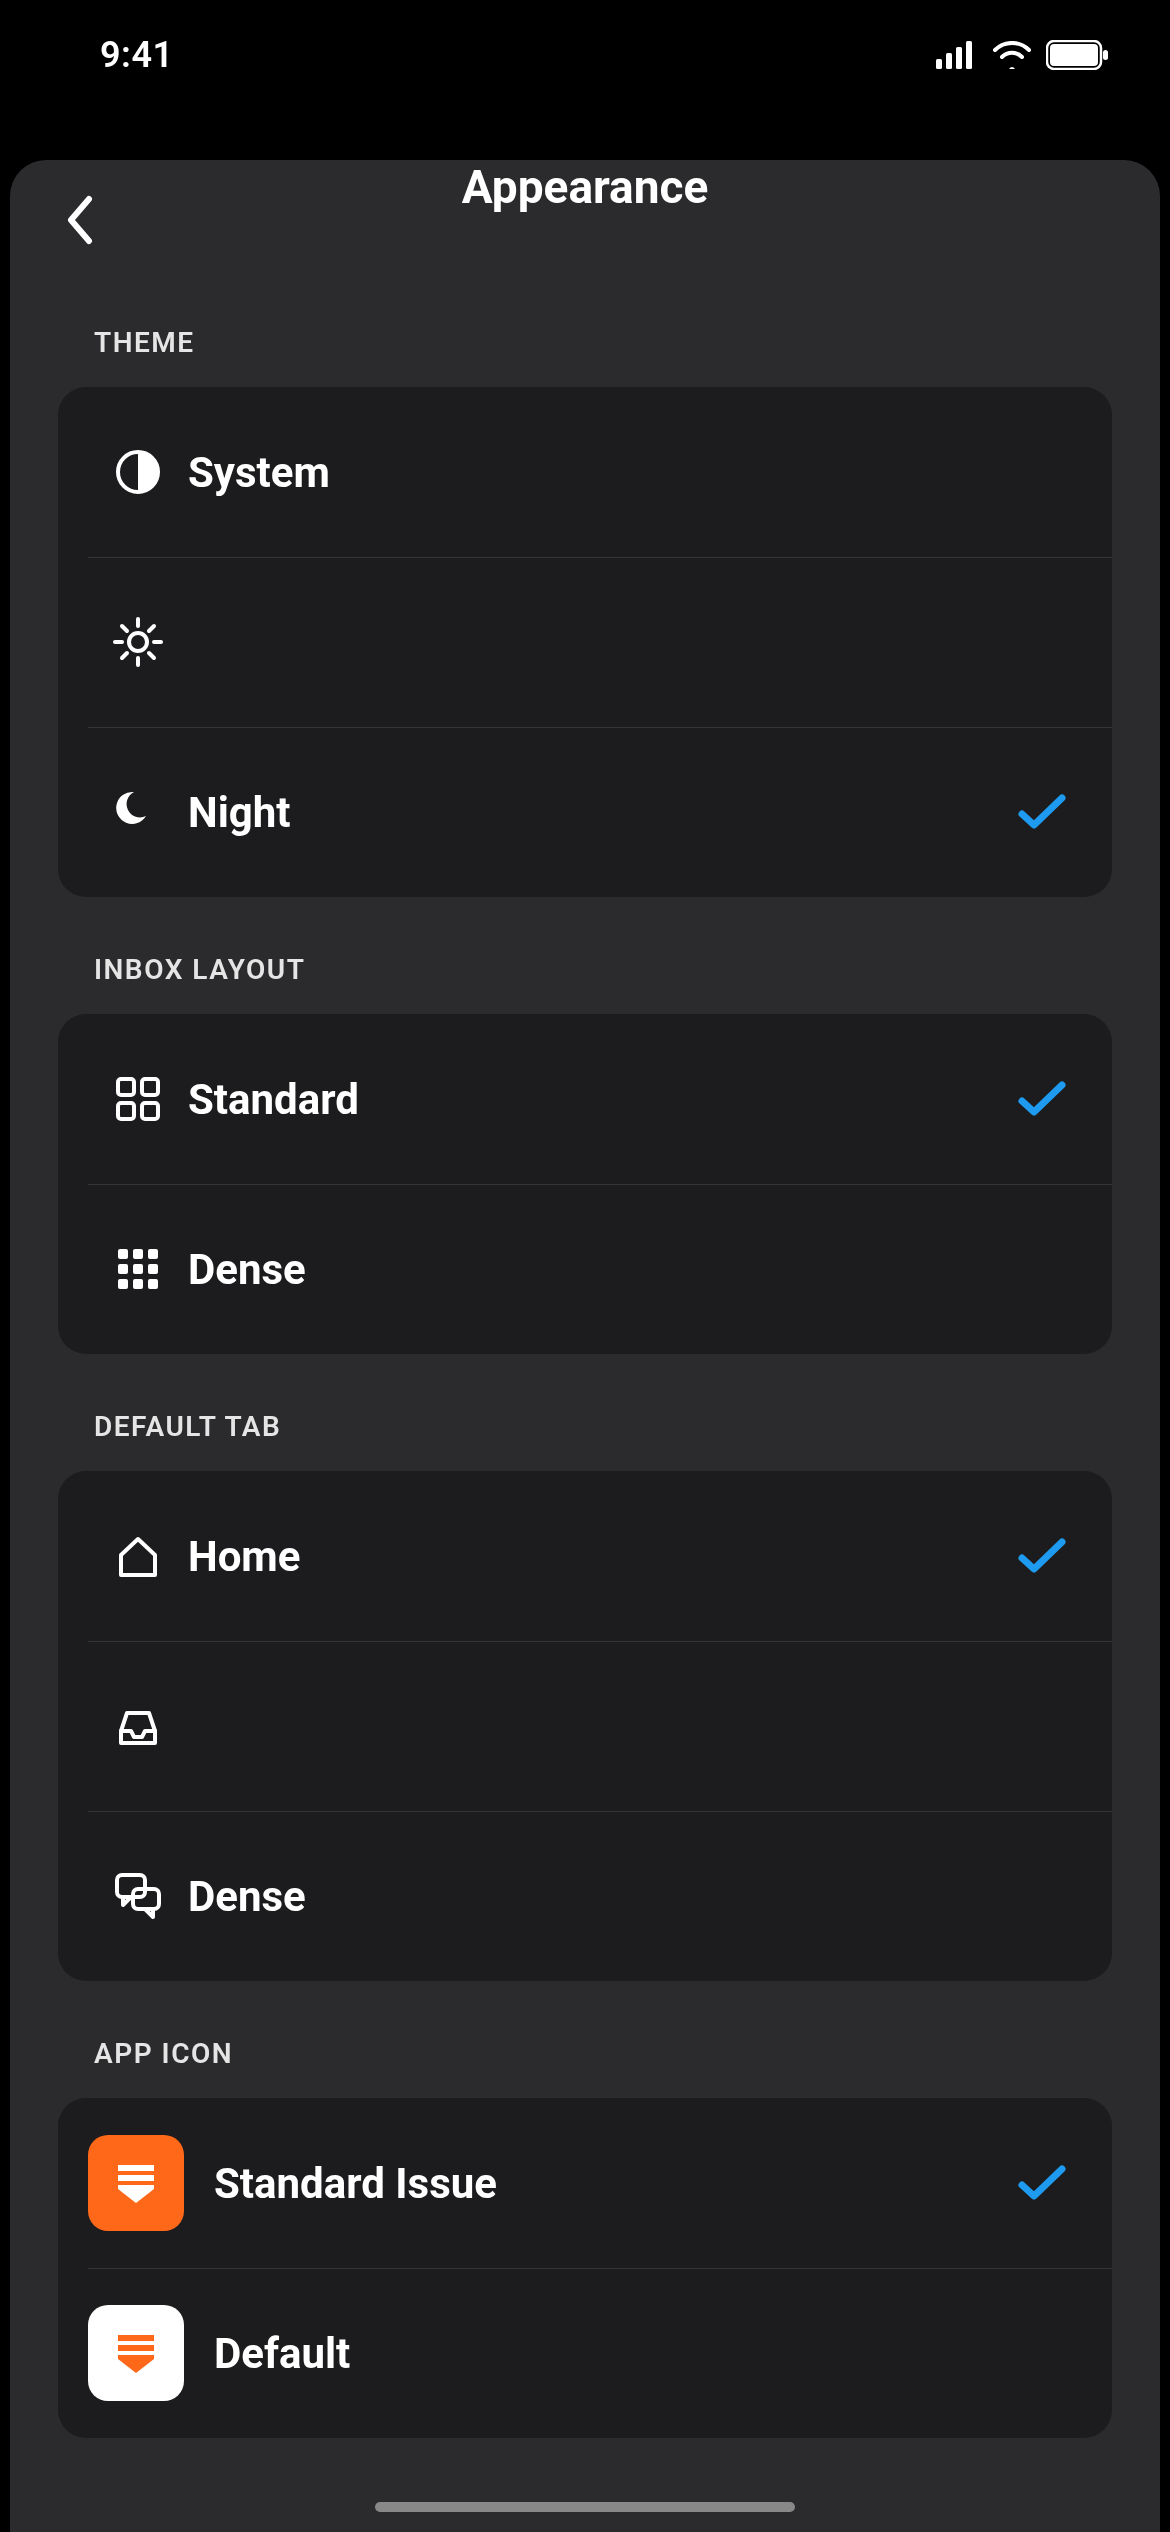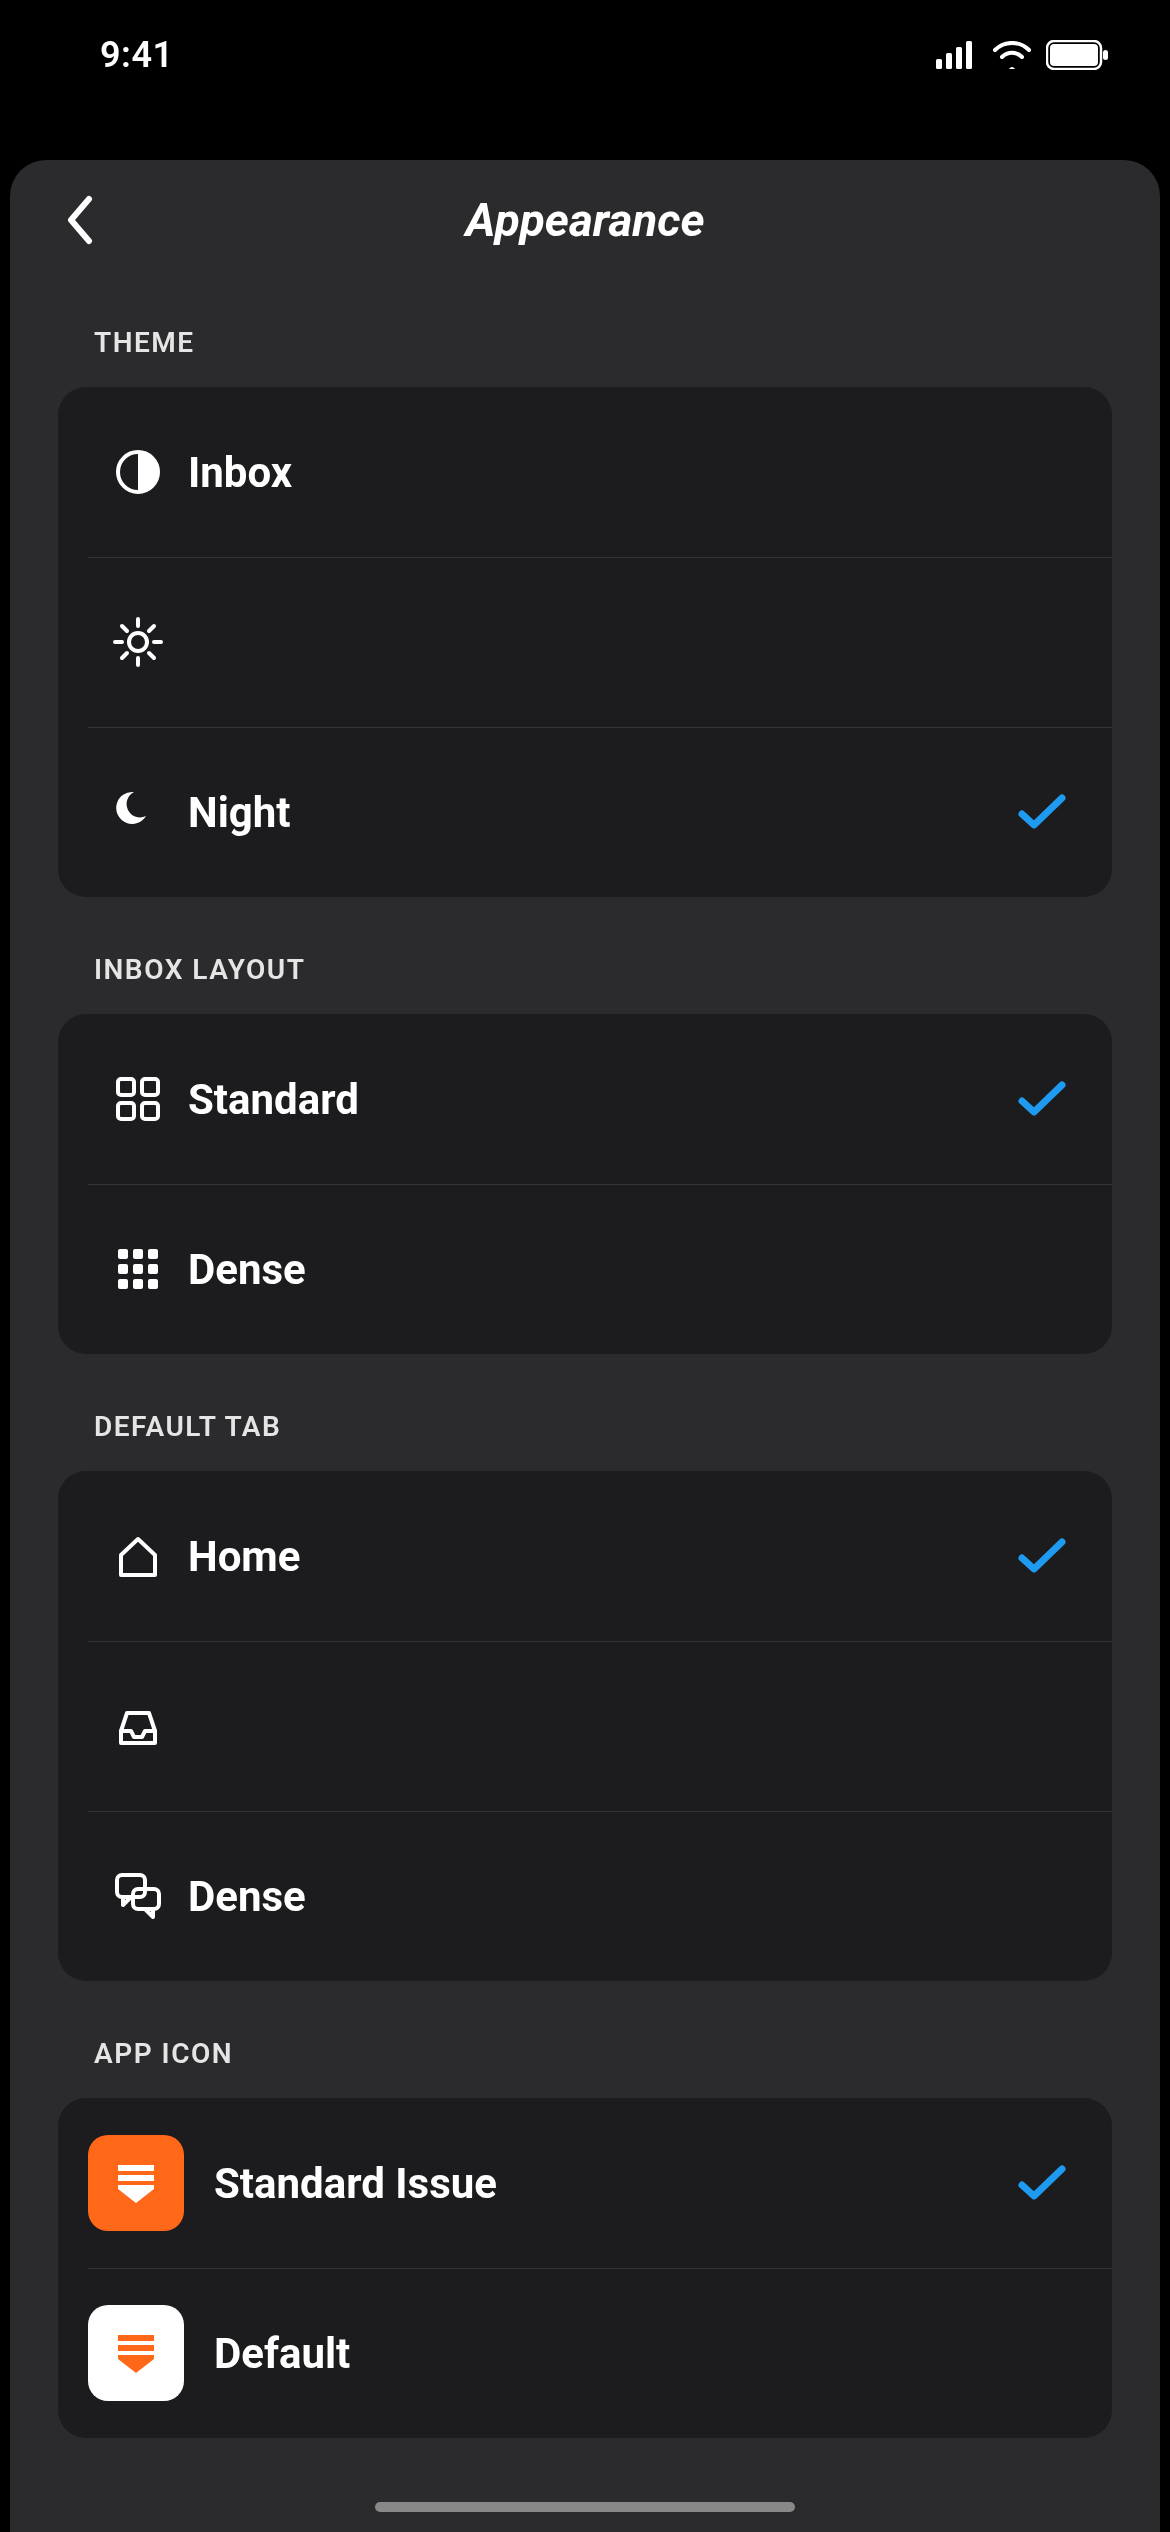--- a/index.html
+++ b/index.html
@@ -30,24 +30,22 @@
     right: 10px;
     bottom: 0;
     background: #2b2b2d;
     border-top-left-radius: 36px;
     border-top-right-radius: 36px;
     overflow: hidden;
   }
   .header {
     height: 120px;
     display: flex;
-    align-items: center;
     justify-content: center;
     position: relative;
-    font-style: italic;
   }
   .back-btn {
     position: absolute;
     left: 40px;
     top: 50%;
     transform: translateY(-50%);
     width: 60px;
     height: 60px;
     display: flex;
     align-items: center;
@@ -169,21 +167,21 @@
 
     <div class="section-label first">THEME</div>
     <div class="group">
       <div class="row">
         <span class="icon-slot">
           <svg width="48" height="48" viewBox="0 0 48 48">
             <circle cx="24" cy="24" r="20" stroke="#fff" stroke-width="4" fill="none"></circle>
             <path d="M24 4 a20 20 0 0 1 0 40 Z" fill="#fff"></path>
           </svg>
         </span>
-        <span class="label">Inbox</span>
+        <span class="label">System</span>
         <span class="check-slot"></span>
       </div>
       <div class="row">
         <span class="icon-slot">
           <svg width="52" height="52" viewBox="0 0 52 52" stroke="#fff" stroke-width="4" stroke-linecap="round">
             <circle cx="26" cy="26" r="9" fill="none"></circle>
             <line x1="26" y1="3" x2="26" y2="10"></line>
             <line x1="26" y1="42" x2="26" y2="49"></line>
             <line x1="3" y1="26" x2="10" y2="26"></line>
             <line x1="42" y1="26" x2="49" y2="26"></line>

